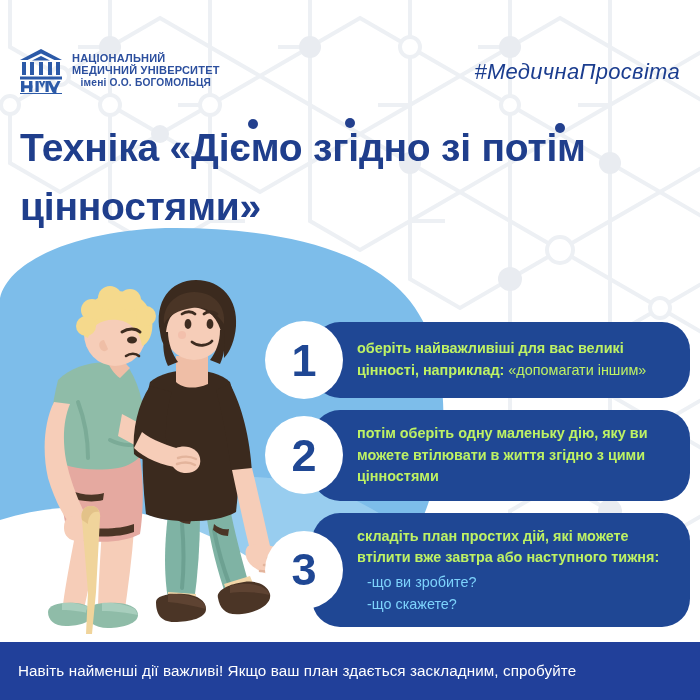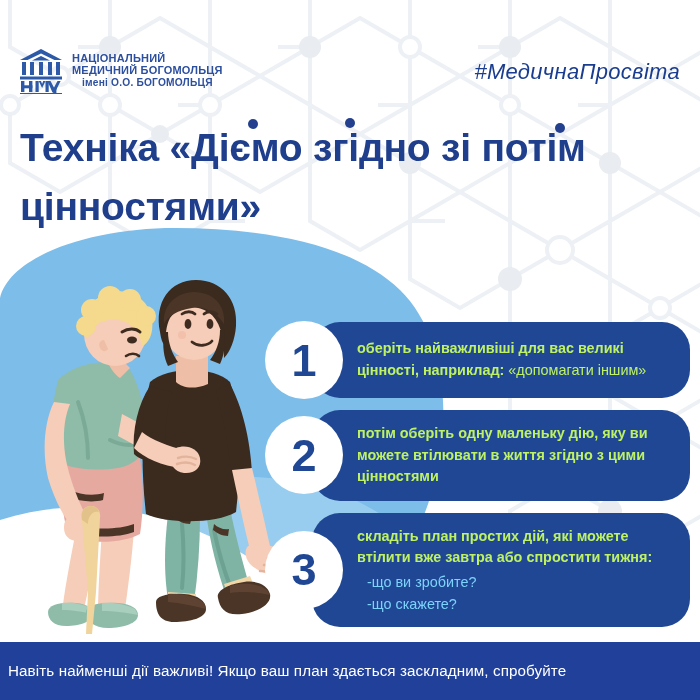--- a/index.html
+++ b/index.html
@@ -60,21 +60,21 @@
   .step-text { color:#bef264; font-size:14.4px; font-weight:bold; line-height:1.5; }
   .step-text .reg { font-weight:normal; }
   .sub-list { margin-top:2px; padding-left:10px; }
   .sub-item { color:#7dd3fc; font-size:14.4px; font-weight:normal; line-height:1.55; }
 
   
   .banner {
     position:absolute; left:0; bottom:0; width:700px; height:58px; z-index:6;
     background:#21409A; color:#ffffff;
     display:flex; flex-direction:column; justify-content:center;
-    padding:0 8px; gap:1px;
+    padding:0 18px; gap:1px;
   }
   .banner-line { font-size:15.2px; line-height:1.42; letter-spacing:0.1px; }
 </style>
 </head>
 <body>
 
 <div id="stage">
 
   <svg class="hexbg" viewBox="0 0 700 645" preserveAspectRatio="none" aria-hidden="true">
     <defs>
@@ -179,21 +179,21 @@
           <rect x="18.5" y="34" width="3.2" height="11"></rect>
           <rect x="28.5" y="34" width="3.2" height="11"></rect>
           <polygon points="21.7,34 25.1,41 28.5,34 26.2,34 25.1,37 24,34"></polygon>
           <polygon points="33.5,34 37,40.5 40.5,34 43.6,34 38,45.5 35.5,45.5 30.4,34"></polygon>
           <rect x="36.2" y="41" width="3.2" height="5.5"></rect>
         </g>
         <rect x="3" y="46" width="42" height="1.6" fill="#2C5AA8"></rect>
       </svg>
       <div class="logo-text">
         <div class="logo-line">НАЦІОНАЛЬНИЙ</div>
-        <div class="logo-line">МЕДИЧНИЙ БОГОМОЛЬЦЯ</div>
+        <div class="logo-line">МЕДИЧНИЙ УНІВЕРСИТЕТ</div>
         <div class="logo-line l3">імені О.О. БОГОМОЛЬЦЯ</div>
       </div>
     </div>
 
     <div class="hashtag">#МедичнаПросвіта</div>
   </div>
 
   <div class="title">Техніка «Діємо згідно зі потім цінностями»</div>
 
   <svg class="blobs" viewBox="0 0 700 417" preserveAspectRatio="none" aria-hidden="true">
@@ -363,21 +363,21 @@
         <div class="step-text">
           <span>потім оберіть одну маленьку дію, яку ви можете втілювати в життя згідно з цими цінностями</span>
         </div>
       </div>
       <div class="step-circle">2</div>
     </div>
 
     <div class="step step-3">
       <div class="step-bar">
         <div class="step-text">
-          <span>складіть план простих дій, які можете втілити вже завтра або спростити тижня:</span>
+          <span>складіть план простих дій, які можете втілити вже завтра або наступного тижня:</span>
         </div>
         <div class="sub-list">
           <div class="sub-item">-що ви зробите?</div>
           <div class="sub-item">-що скажете?</div>
         </div>
       </div>
       <div class="step-circle">3</div>
     </div>
 
   </div>

